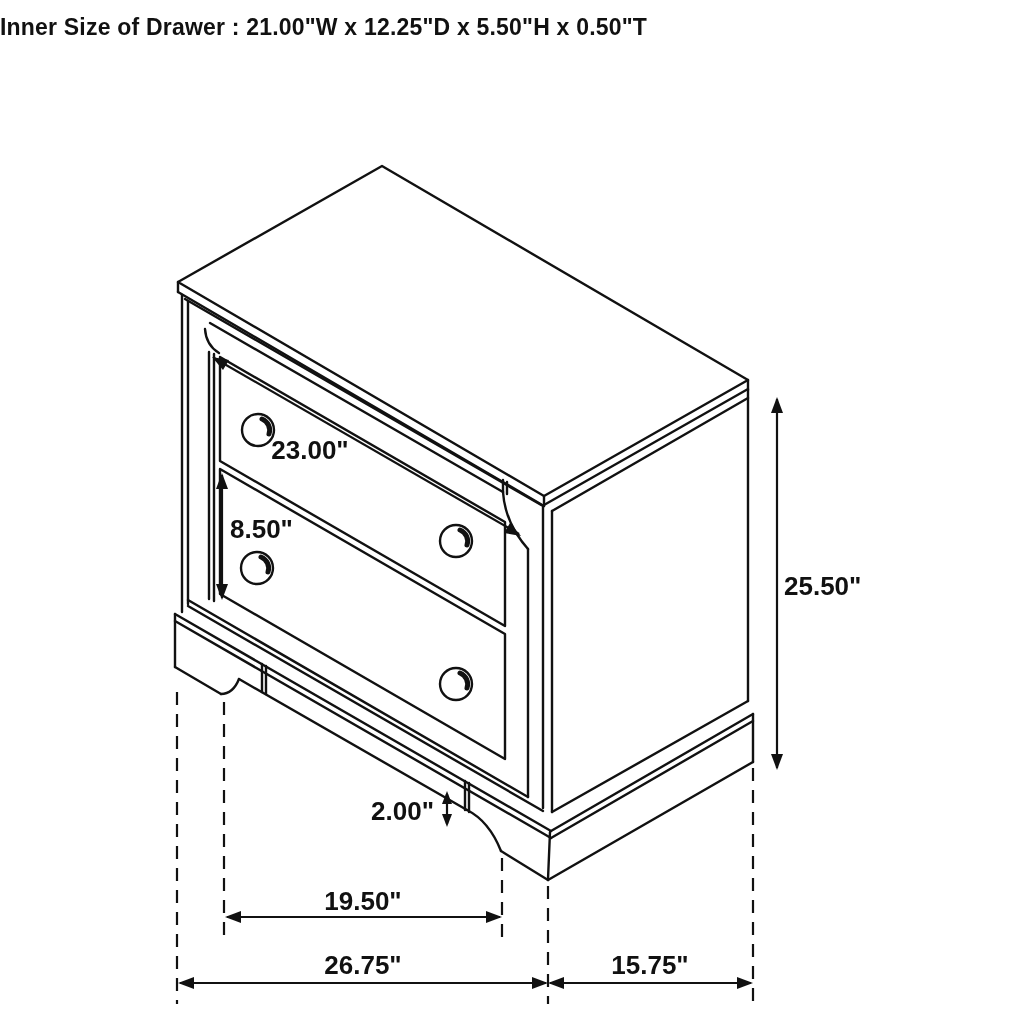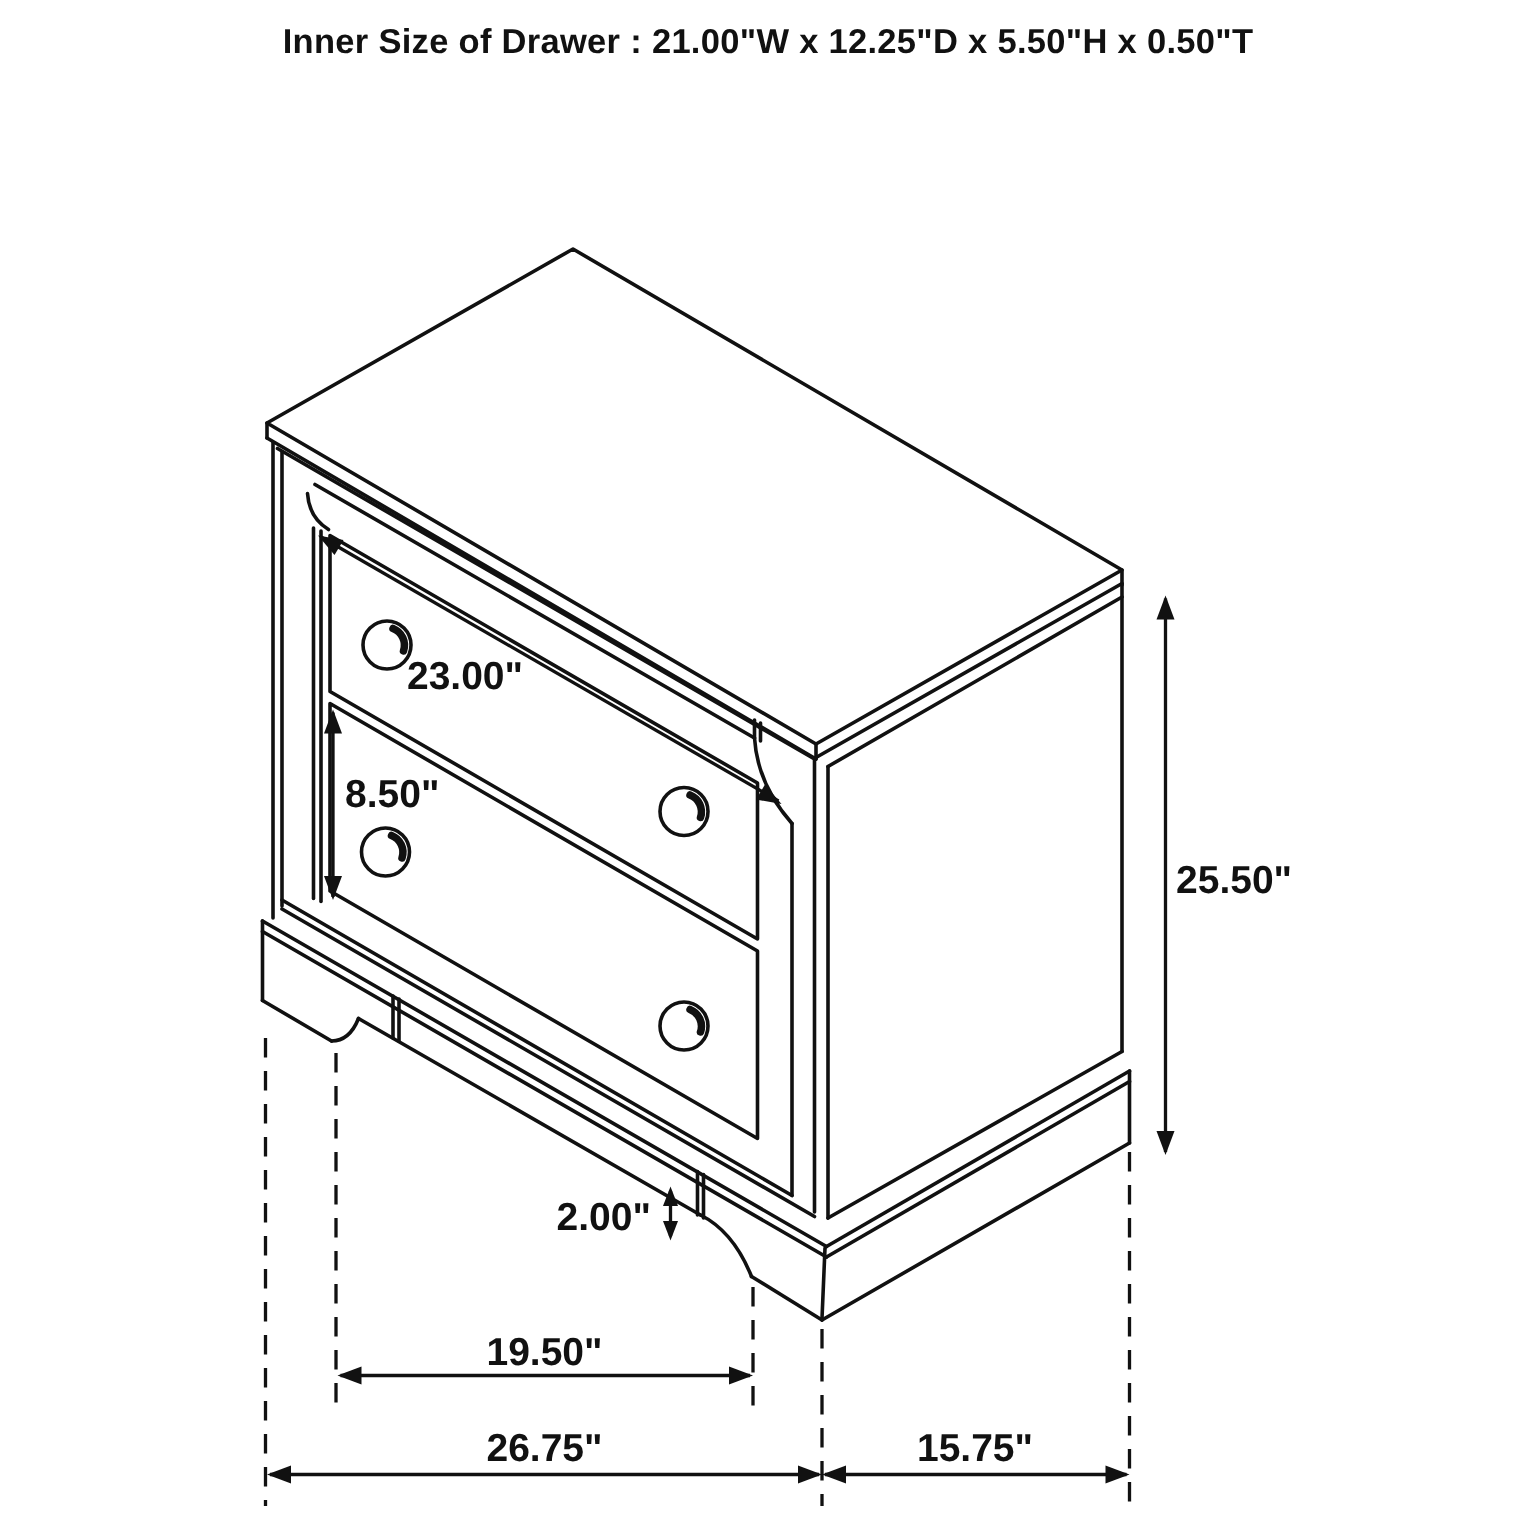--- a/index.html
+++ b/index.html
@@ -6,21 +6,20 @@
   .canvas{
     position:relative;
     width:1024px;height:1024px;
     background:#ffffff;
     font-family:"Liberation Sans", sans-serif;
     overflow:hidden;
   }
   .title{
     position:absolute;
     top:14px;left:0;width:1024px;
-    text-align:center;
     font-size:23px;
     font-weight:bold;
     color:#111111;
     letter-spacing:0.2px;
   }
   svg{position:absolute;top:0;left:0;}
   svg text{
     font-family:"Liberation Sans", sans-serif;
     font-size:26px;
     font-weight:bold;

